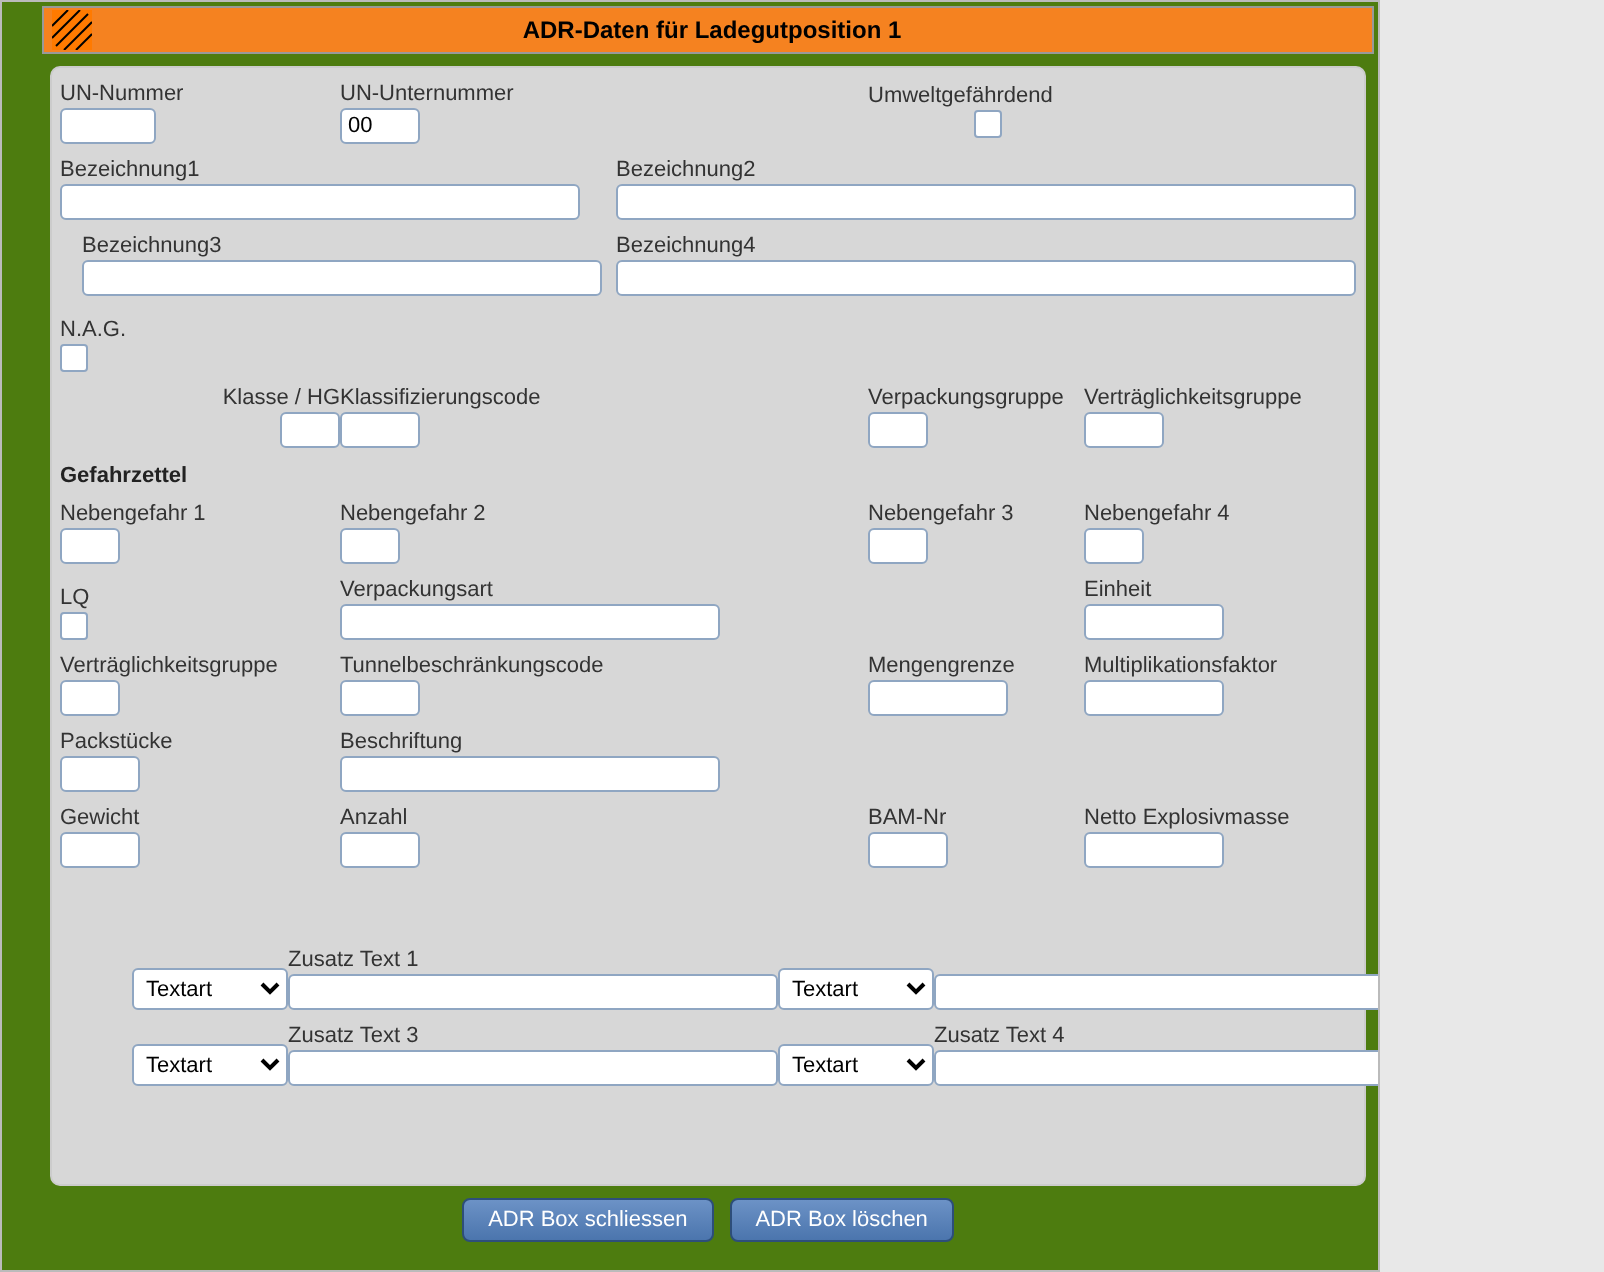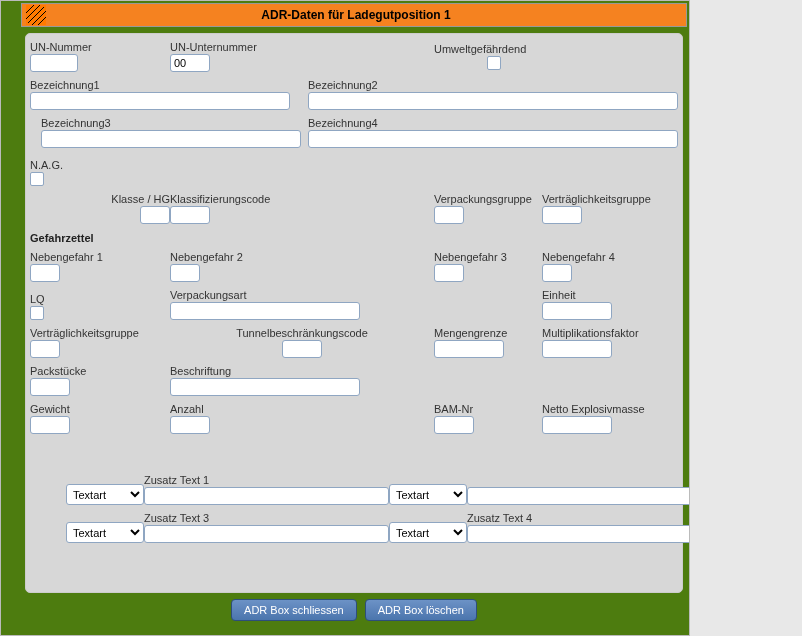--- a/index.html
+++ b/index.html
@@ -240,21 +240,21 @@
         <span class="lbl">Einheit</span>
         <input type="text" class="tf sm" value="" style="">
       </div>
     </div>
 
     <div class="row">
       <div class="col" style="width:140px;">
         <span class="lbl">Verträglichkeitsgruppe</span>
         <input type="text" class="tf num" value="" style="">
       </div>
-      <div class="col" style="width:264px;align-items:center;">
+      <div class="col" style="width:264px;">
         <span class="lbl">Tunnelbeschränkungscode</span>
         <input type="text" class="tf xs" value="" style="">
       </div>
       <div class="col" style="width:108px;">
         <span class="lbl">Mengengrenze</span>
         <input type="text" class="tf sm" value="" style="">
       </div>
       <div class="col">
         <span class="lbl">Multiplikationsfaktor</span>
         <input type="text" class="tf sm" value="" style="">

